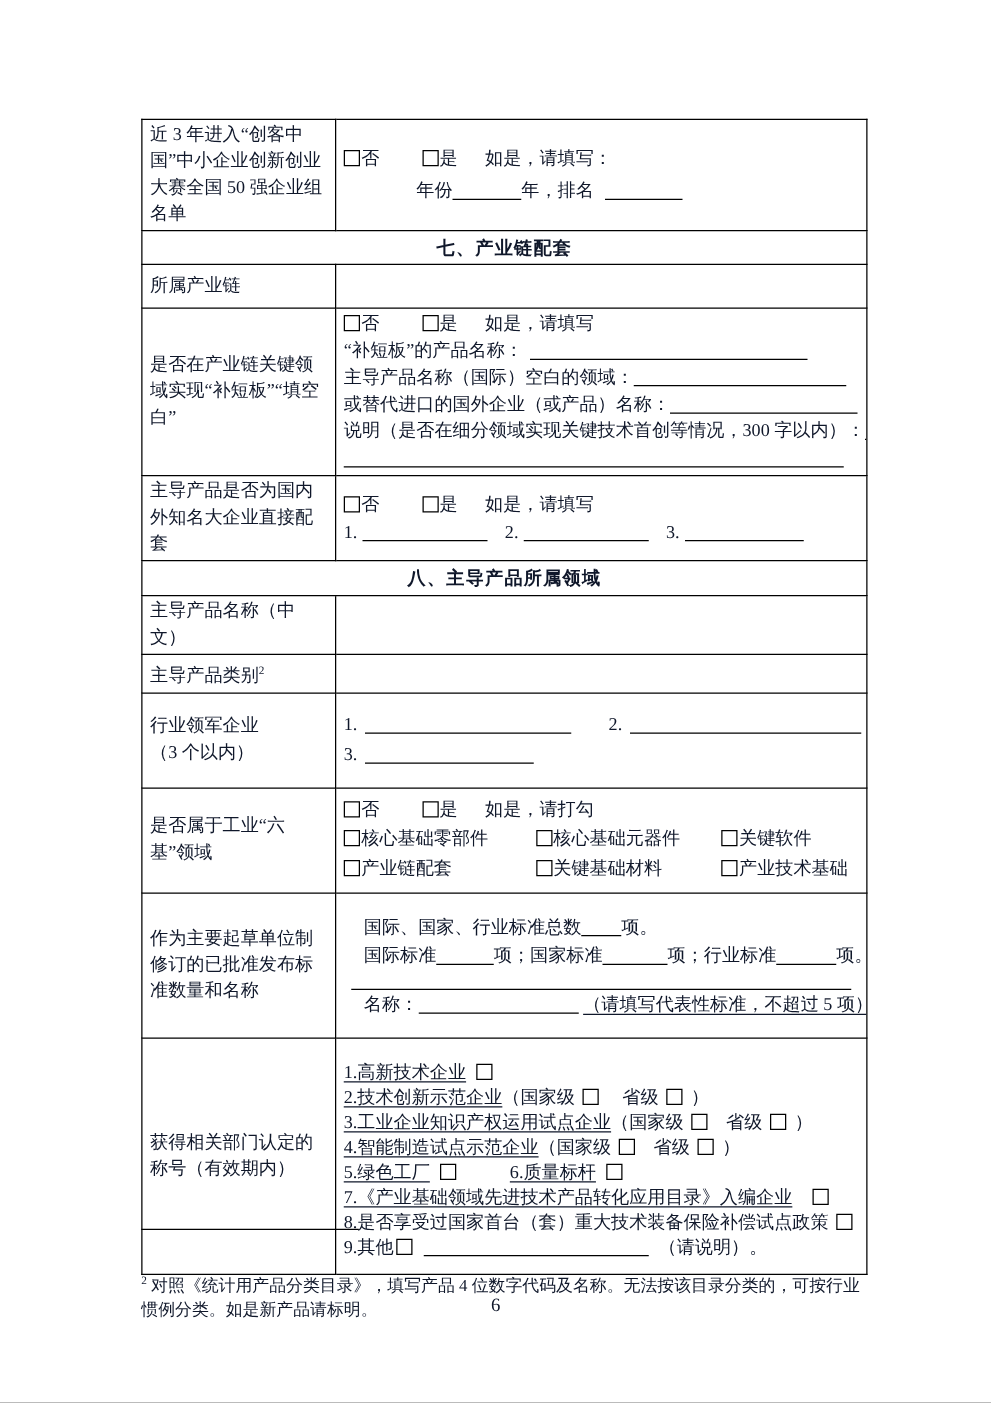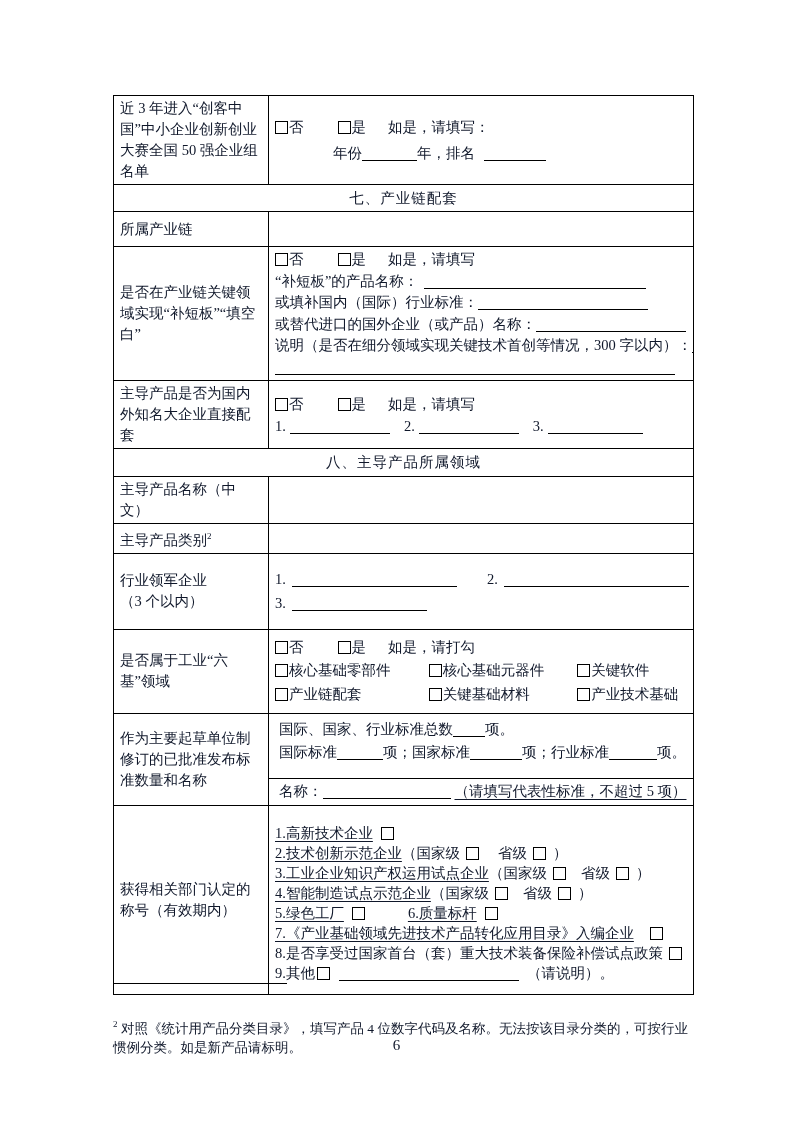--- a/index.html
+++ b/index.html
@@ -11,40 +11,40 @@
     position:absolute;left:113px;top:95px;width:581px;
     border-collapse:collapse;table-layout:fixed;
   }
   table.form td{
     border:1.5px solid #000;font-size:14.5px;vertical-align:middle;
     padding:2px 6px;box-sizing:border-box;overflow:hidden;
   }
   td.label{padding:3px 3px 3px 6px;line-height:21px;}
   td.content{padding:3px 6px 3px 10px;line-height:22px;}
   td.sec{
-    text-align:center;font-weight:normal;font-size:17px;
+    text-align:center;font-weight:bold;font-size:17px;
     font-family:"Liberation Sans","DejaVu Sans",sans-serif;
     padding:2px;letter-spacing:1px;
   }
   .line{white-space:nowrap;}
   .cb{
     display:inline-block;width:13px;height:13px;border:1.5px solid #000;
     box-sizing:border-box;vertical-align:-2px;background:#fff;margin-right:1px;
   }
   .blank{
     display:inline-block;border-bottom:1.3px solid #000;height:15px;vertical-align:-3px;
   }
   .ul{text-decoration:underline;text-underline-offset:3px;}
   .gap34{margin-right:34px;}
   .gap22{margin-right:22px;}
   .indent75{margin-left:58px;}
   .opt{display:inline-block;font-family:Liberation Mono, monospace;}
   .subcellA{padding:4px 6px 4px 10px;line-height:23px;}
   .subcellB{border-top:1.5px solid #000;padding:2px 6px 3px 10px;line-height:21px;}
-  .std-td{padding:0 !important;}
+  .std-td{padding:12px !important;}
   .honors-td{line-height:20px !important;padding-top:8px !important;}
   .footnote-rule{position:absolute;left:113px;top:983px;width:174px;border-top:1.5px solid #000;}
   .footnote{
     position:absolute;left:113px;top:991px;width:580px;
     font-size:13.5px;line-height:19px;margin-top:24px;
   }
   .footnote sup,.label sup{font-size:9px;}
   .page-number{
     position:absolute;left:0;top:1037px;width:793px;text-align:center;font-size:15px;
   }
@@ -82,21 +82,21 @@
       <td class="content"></td>
     </tr>
 
     <tr style="height:130px">
       <td class="label">是否在产业链关键领域实现“补短板”“填空白”</td>
       <td class="content" style="line-height:21.5px">
         <div class="line">
           <span class="cb"></span><span class="gap34">否</span><span class="cb"></span><span class="gap22">是</span><span>如是，请填写</span>
         </div>
         <div class="line"><span>“补短板”的产品名称：</span><span class="blank" style="width:222px;margin-left:6px"></span></div>
-        <div class="line"><span>或填补国内（国际）行业标准：</span><span class="blank" style="width:170px"></span></div>
+        <div class="line"><span>主导产品名称（国际）空白的领域：</span><span class="blank" style="width:170px"></span></div>
         <div class="line"><span>或替代进口的国外企业（或产品）名称：</span><span class="blank" style="width:150px"></span></div>
         <div class="line"><span>说明（是否在细分领域实现关键技术首创等情况，300 字以内）：</span><span class="blank" style="width:8px"></span></div>
         <div class="line"><span class="blank" style="width:400px"></span></div>
       </td>
     </tr>
 
     <tr style="height:49px">
       <td class="label">主导产品是否为国内外知名大企业直接配套</td>
       <td class="content">
         <div class="line">

